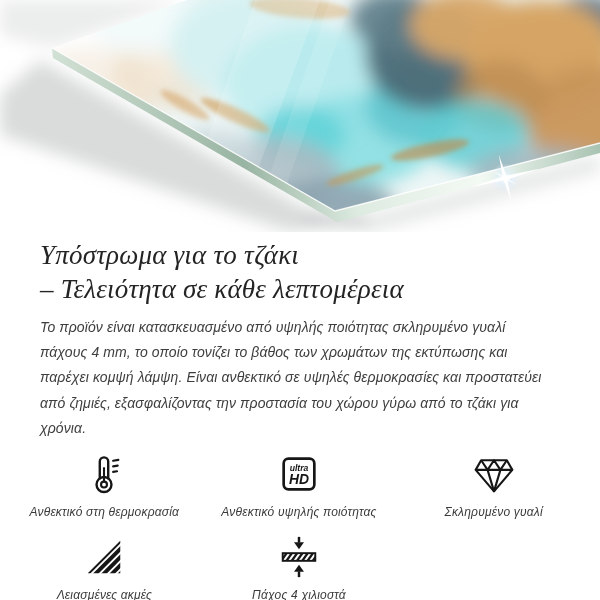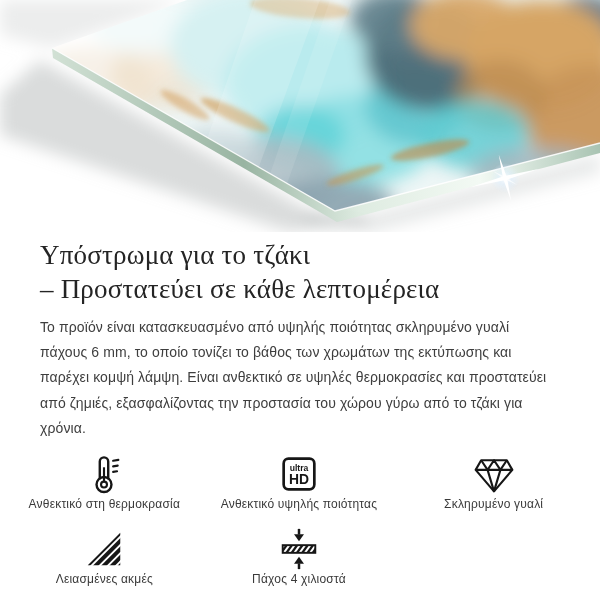--- a/index.html
+++ b/index.html
@@ -1,21 +1,21 @@
 <!DOCTYPE html>
 <html><head>
 <meta charset="utf-8">
 <style>
   html, body { margin: 0; padding: 0; }
   body {
     width: 600px; height: 600px; background: #ffffff;
     font-family: "Liberation Sans", sans-serif; color: #2b2b2b;
     overflow: hidden;
   }
-  .page { width: 600px; height: 576px; background: #fff; }
+  .page { width: 600px; height: 576px; background: #fff; font-style: italic; }
 
   .hero { position: relative; width: 600px; height: 232px; overflow: hidden; }
   .hero svg { display: block; }
 
   .content { padding: 0 40px; }
 
   .heading {
     font-family: "Liberation Serif", serif;
     font-weight: 400;
     font-size: 27px;
@@ -40,20 +40,21 @@
     margin-top: 10px;
     row-gap: 15px;
   }
   .feature { display: flex; flex-direction: column; align-items: center; }
   .feature .icon {
     height: 46px; width: 48px;
     display: flex; align-items: center; justify-content: center;
     color: #161616;
   }
   .feature .label {
+    margin-top: 8px;
     font-size: 12px;
     letter-spacing: 0.2px;
     color: #3a3a3a;
     white-space: nowrap;
   }
   .icon svg { display: block; }
   .icon .stroke { fill: none; stroke: currentColor; }
   .icon text { fill: currentColor; font-family: "Liberation Sans", sans-serif; font-weight: 700; }
 </style>
 </head>
@@ -159,23 +160,23 @@
           </g>
         </g>
         <circle r="2.4" fill="#ffffff"></circle>
       </g>
     </svg>
   </div>
 
   <div class="content">
     <h1 class="heading">
       <div>Υπόστρωμα για το τζάκι</div>
-      <div>– Προστατεύει σε κάθε λεπτομέρεια</div>
+      <div>– Τελειότητα σε κάθε λεπτομέρεια</div>
     </h1>
-    <p class="description">Το προϊόν είναι κατασκευασμένο από υψηλής ποιότητας σκληρυμένο γυαλί πάχους 6 mm, το οποίο τονίζει το βάθος των χρωμάτων της εκτύπωσης και παρέχει κομψή λάμψη. Είναι ανθεκτικό σε υψηλές θερμοκρασίες και προστατεύει από ζημιές, εξασφαλίζοντας την προστασία του χώρου γύρω από το τζάκι για χρόνια.</p>
+    <p class="description">Το προϊόν είναι κατασκευασμένο από υψηλής ποιότητας σκληρυμένο γυαλί πάχους 4 mm, το οποίο τονίζει το βάθος των χρωμάτων της εκτύπωσης και παρέχει κομψή λάμψη. Είναι ανθεκτικό σε υψηλές θερμοκρασίες και προστατεύει από ζημιές, εξασφαλίζοντας την προστασία του χώρου γύρω από το τζάκι για χρόνια.</p>
   </div>
 
   <div class="features">
 
     <div class="feature">
       <span class="icon">
         <svg width="46" height="46" viewBox="0 0 48 48">
           <path class="stroke" stroke-width="2.5" d="M19.6 29.5 V11 a4.4 4.4 0 0 1 8.8 0 V29.5"></path>
           <circle class="stroke" stroke-width="2.5" cx="24" cy="35" r="7.8"></circle>
           <circle class="stroke" stroke-width="2.2" cx="24" cy="35" r="3.1"></circle>

